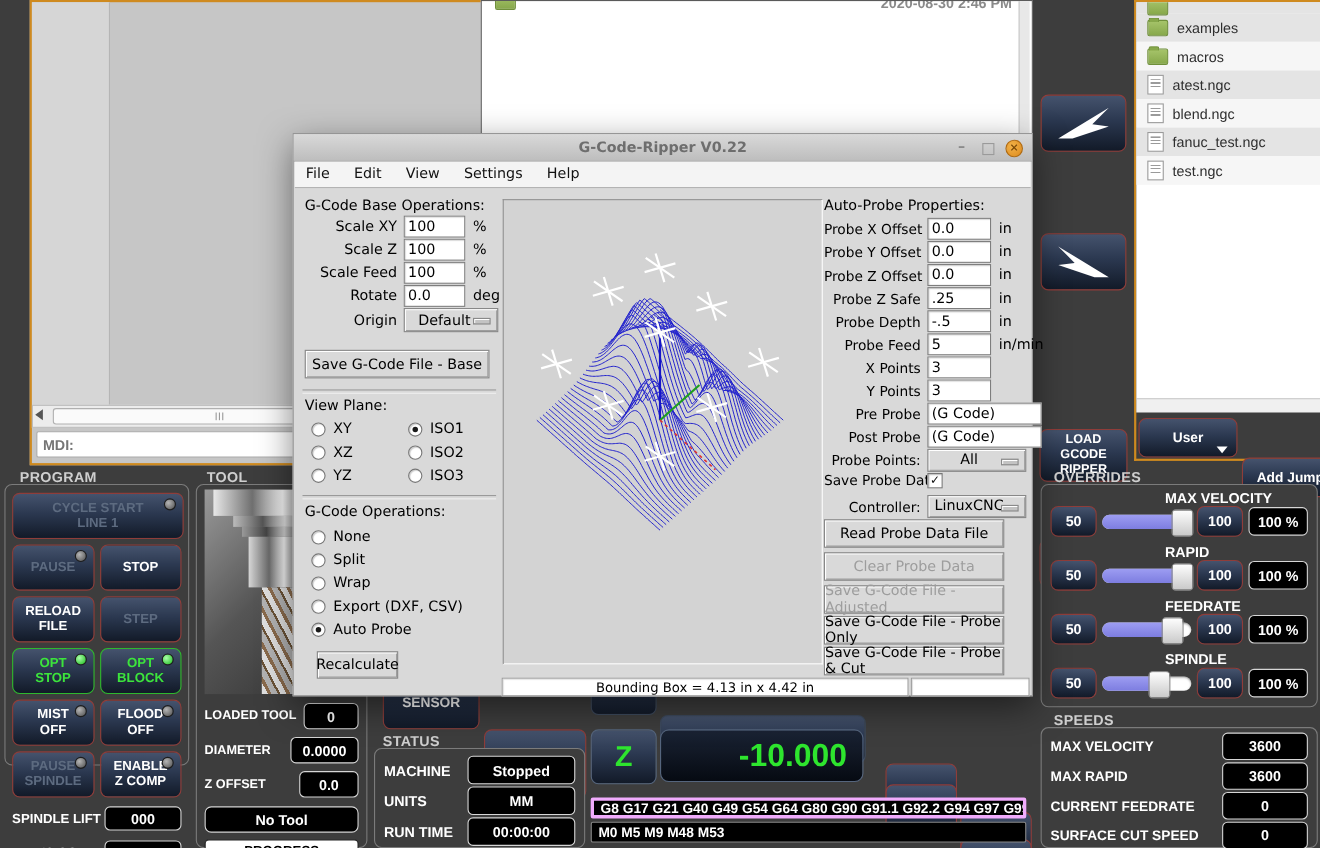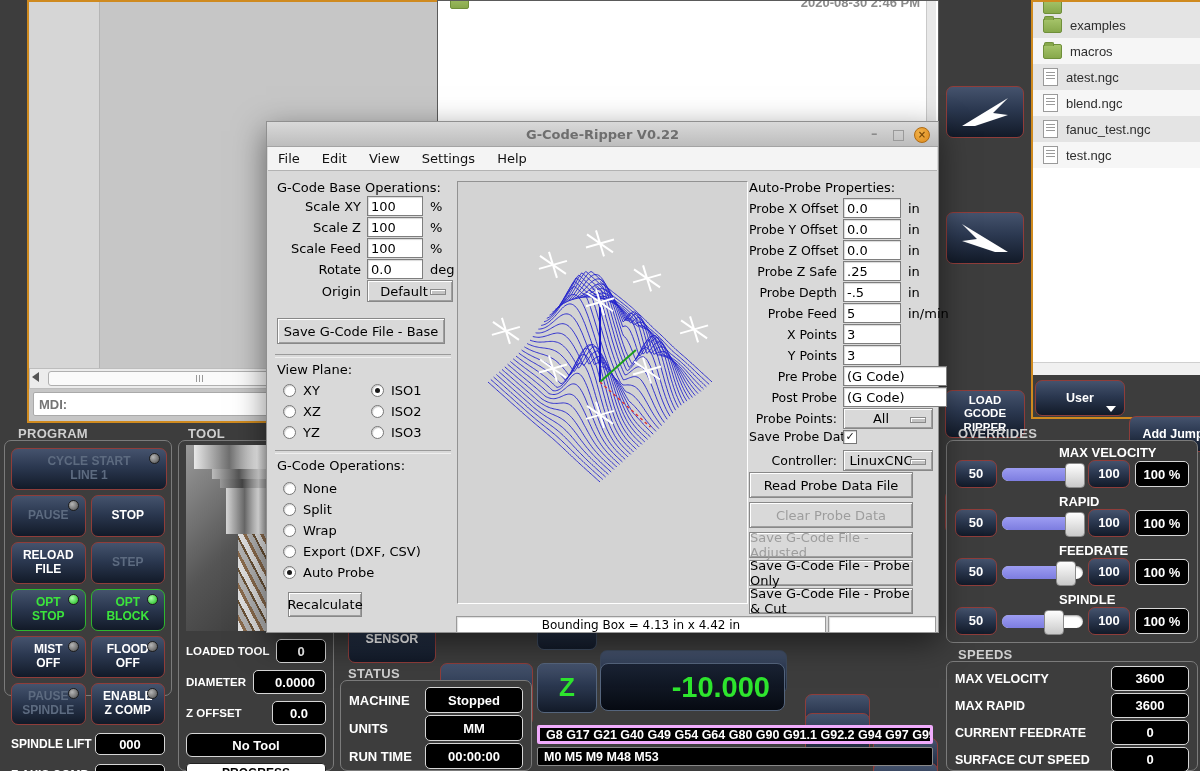--- a/index.html
+++ b/index.html
@@ -235,21 +235,21 @@
       <div style="position:absolute;left:34px;top:34px;width:74px;height:9px;background:linear-gradient(90deg,#999,#444 30%,#ccc 52%,#333 78%,#8a8a8a);"></div>
       <div style="position:absolute;left:40px;top:43px;width:62px;height:46px;background:linear-gradient(90deg,#d6d6d6,#6a6a6a 30%,#efefef 52%,#4f4f4f 78%,#b5b5b5);"></div>
       <div style="position:absolute;left:52px;top:89px;width:38px;height:97px;background:repeating-linear-gradient(62deg,#e0e0e0 0 5px,#8a6b4d 5px 8px,#b3b3b3 8px 13px,#6b5338 13px 15px);"></div>
     </div>
     <div style="display:flex;align-items:center;justify-content:space-between;margin-top:8px;">
       <span class="lbl" style="font-size:11.5px;">LOADED TOOL</span>
       <span class="disp" style="width:48px;height:22px;">0</span>
     </div>
     <div style="display:flex;align-items:center;justify-content:space-between;margin-top:7px;">
       <span class="lbl" style="font-size:11.5px;">DIAMETER</span>
-      <span class="disp" style="width:60px;height:22px;padding-left:11px;">0.0000</span>
+      <span class="disp" style="width:60px;height:22px;">0.0000</span>
     </div>
     <div style="display:flex;align-items:center;justify-content:space-between;margin-top:7px;">
       <span class="lbl" style="font-size:11.5px;">Z OFFSET</span>
       <span class="disp" style="width:52px;height:22px;">0.0</span>
     </div>
     <div class="disp" style="width:100%;height:24px;margin-top:8px;border-radius:6px;box-sizing:border-box;">No Tool</div>
     <div style="width:100%;height:20px;margin-top:6px;background:#fff;border:1px solid #222;border-radius:4px;
                 color:#000;font-weight:bold;font-size:12px;display:flex;align-items:center;justify-content:center;box-sizing:border-box;">PROGRESS</div>
   </div>
 

